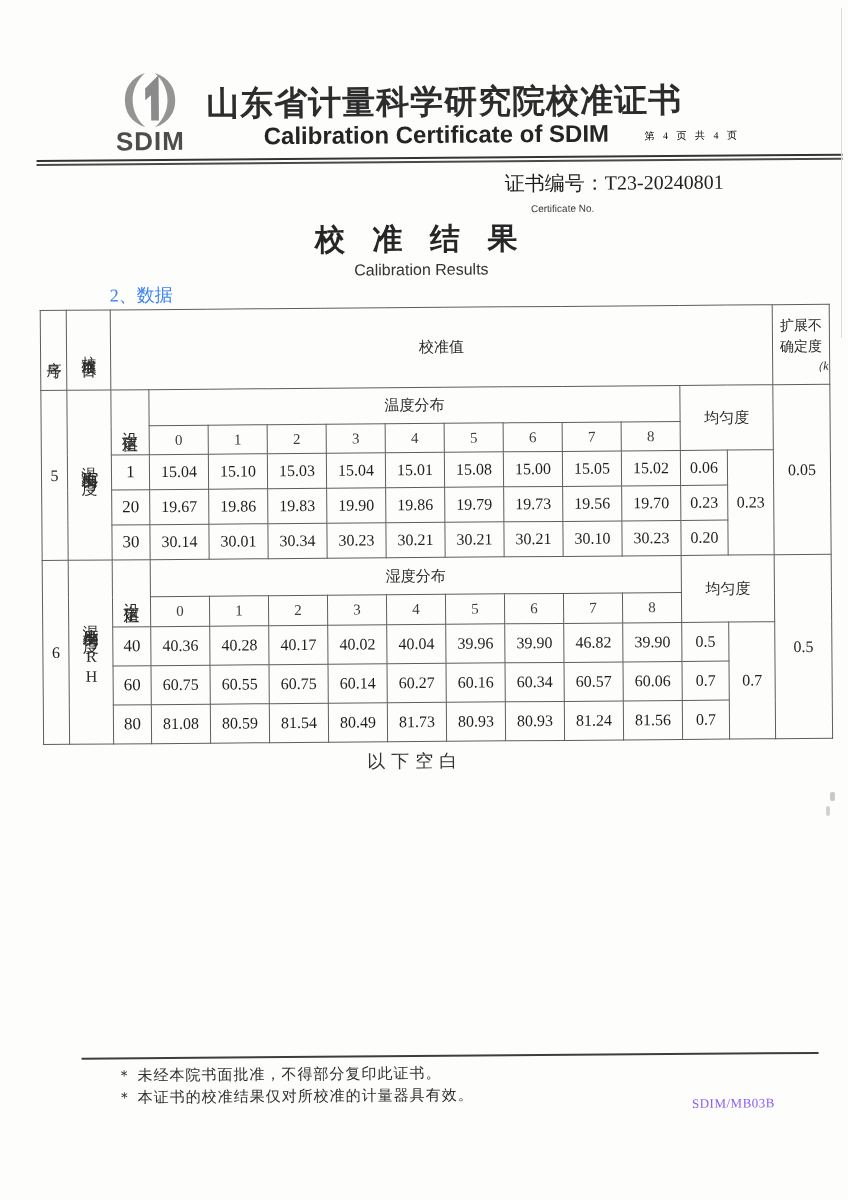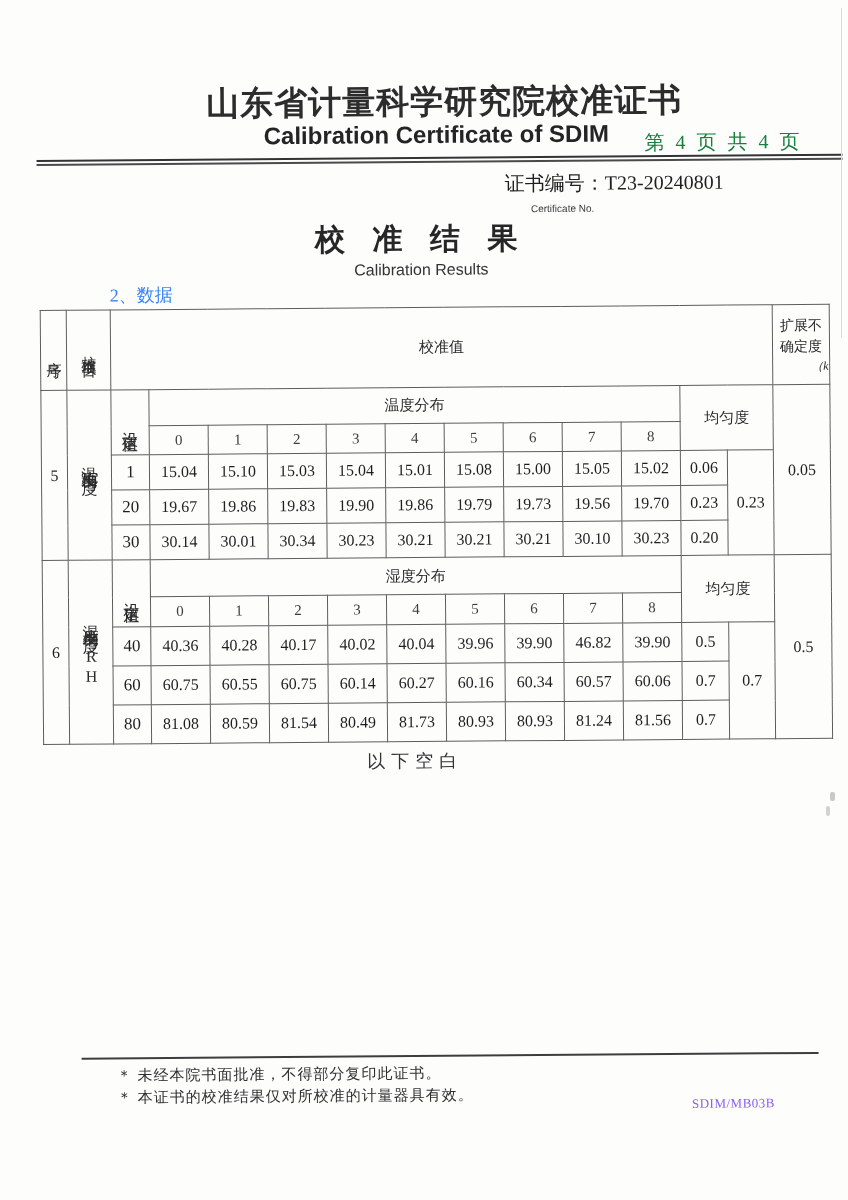--- a/index.html
+++ b/index.html
@@ -15,21 +15,21 @@
   
   .logo{position:absolute;left:98px;top:68px;width:112px;text-align:center;}
   .logo-mark{display:block;margin:0 auto;}
   .logo-text{font-family:"Liberation Sans","DejaVu Sans",sans-serif;
     font-weight:bold;font-size:26px;color:#4d4d4d;letter-spacing:1px;margin-top:-4px;}
   .title-cn{position:absolute;left:210px;top:80px;width:460px;text-align:center;
     font-size:33px;font-weight:600;color:#2c2c2c;letter-spacing:1px;white-space:nowrap;}
   .title-en{position:absolute;left:210px;top:121px;width:460px;text-align:center;
     font-family:"Liberation Sans","DejaVu Sans",sans-serif;font-weight:bold;
     font-size:24px;color:#242424;}
-  .page-info{position:absolute;left:648px;top:131px;font-size:20px;color:#15803d;
+  .page-info{position:absolute;left:648px;top:131px;font-size:10px;color:#000000;
     letter-spacing:3px;white-space:nowrap;}
   .rule-double{position:absolute;left:40px;top:157px;width:806px;}
   .rule-double .l1{height:2px;background:#333;}
   .rule-double .l2{height:2px;background:#4a4a4a;margin-top:2px;}
 
   .cert-no{position:absolute;left:508px;top:171px;font-size:20px;color:#1f1f1f;white-space:nowrap;}
   .cert-no-en{position:absolute;left:534px;top:204px;
     font-family:"Liberation Sans","DejaVu Sans",sans-serif;font-size:10px;color:#3a3a3a;}
 
   .result-title{position:absolute;left:0;top:219px;width:848px;text-align:center;
@@ -66,20 +66,28 @@
   
   .edge-line{position:absolute;left:841px;top:8px;width:1px;height:330px;background:#dcdcdc;}
   .edge-dot1{position:absolute;left:830px;top:792px;width:5px;height:9px;background:#c9c9c9;border-radius:2px;}
   .edge-dot2{position:absolute;left:826px;top:806px;width:4px;height:10px;background:#d2d2d2;border-radius:2px;}
 </style>
 </head>
 <body>
 
 <div class="page">
 
+  <div class="logo">
+    <svg class="logo-mark" width="64" height="60" viewBox="0 0 66 62">
+      <path d="M28 3 C13 8 7 19 7 31 C7 43 13 54 28 59 C19 51 15 41 15 31 C15 21 19 11 28 3 Z" fill="#949494"></path>
+      <path d="M38 3 C53 8 59 19 59 31 C59 43 53 54 38 59 C47 51 51 41 51 31 C51 21 47 11 38 3 Z" fill="#949494"></path>
+      <path d="M28 19 L42 5 L42 52 L34 52 L34 26 L28 31 Z" fill="#8a8a8a"></path>
+    </svg>
+    <div class="logo-text">SDIM</div>
+  </div>
   <div class="title-cn">山东省计量科学研究院校准证书</div>
   <div class="title-en">Calibration Certificate of SDIM</div>
   <div class="page-info">第 4 页 共 4 页</div>
   <div class="rule-double">
       <div class="l1"></div>
       <div class="l2"></div>
     </div>
 
   <div class="cert-no">证书编号：T23-20240801</div>
   <div class="cert-no-en">Certificate No.</div>

